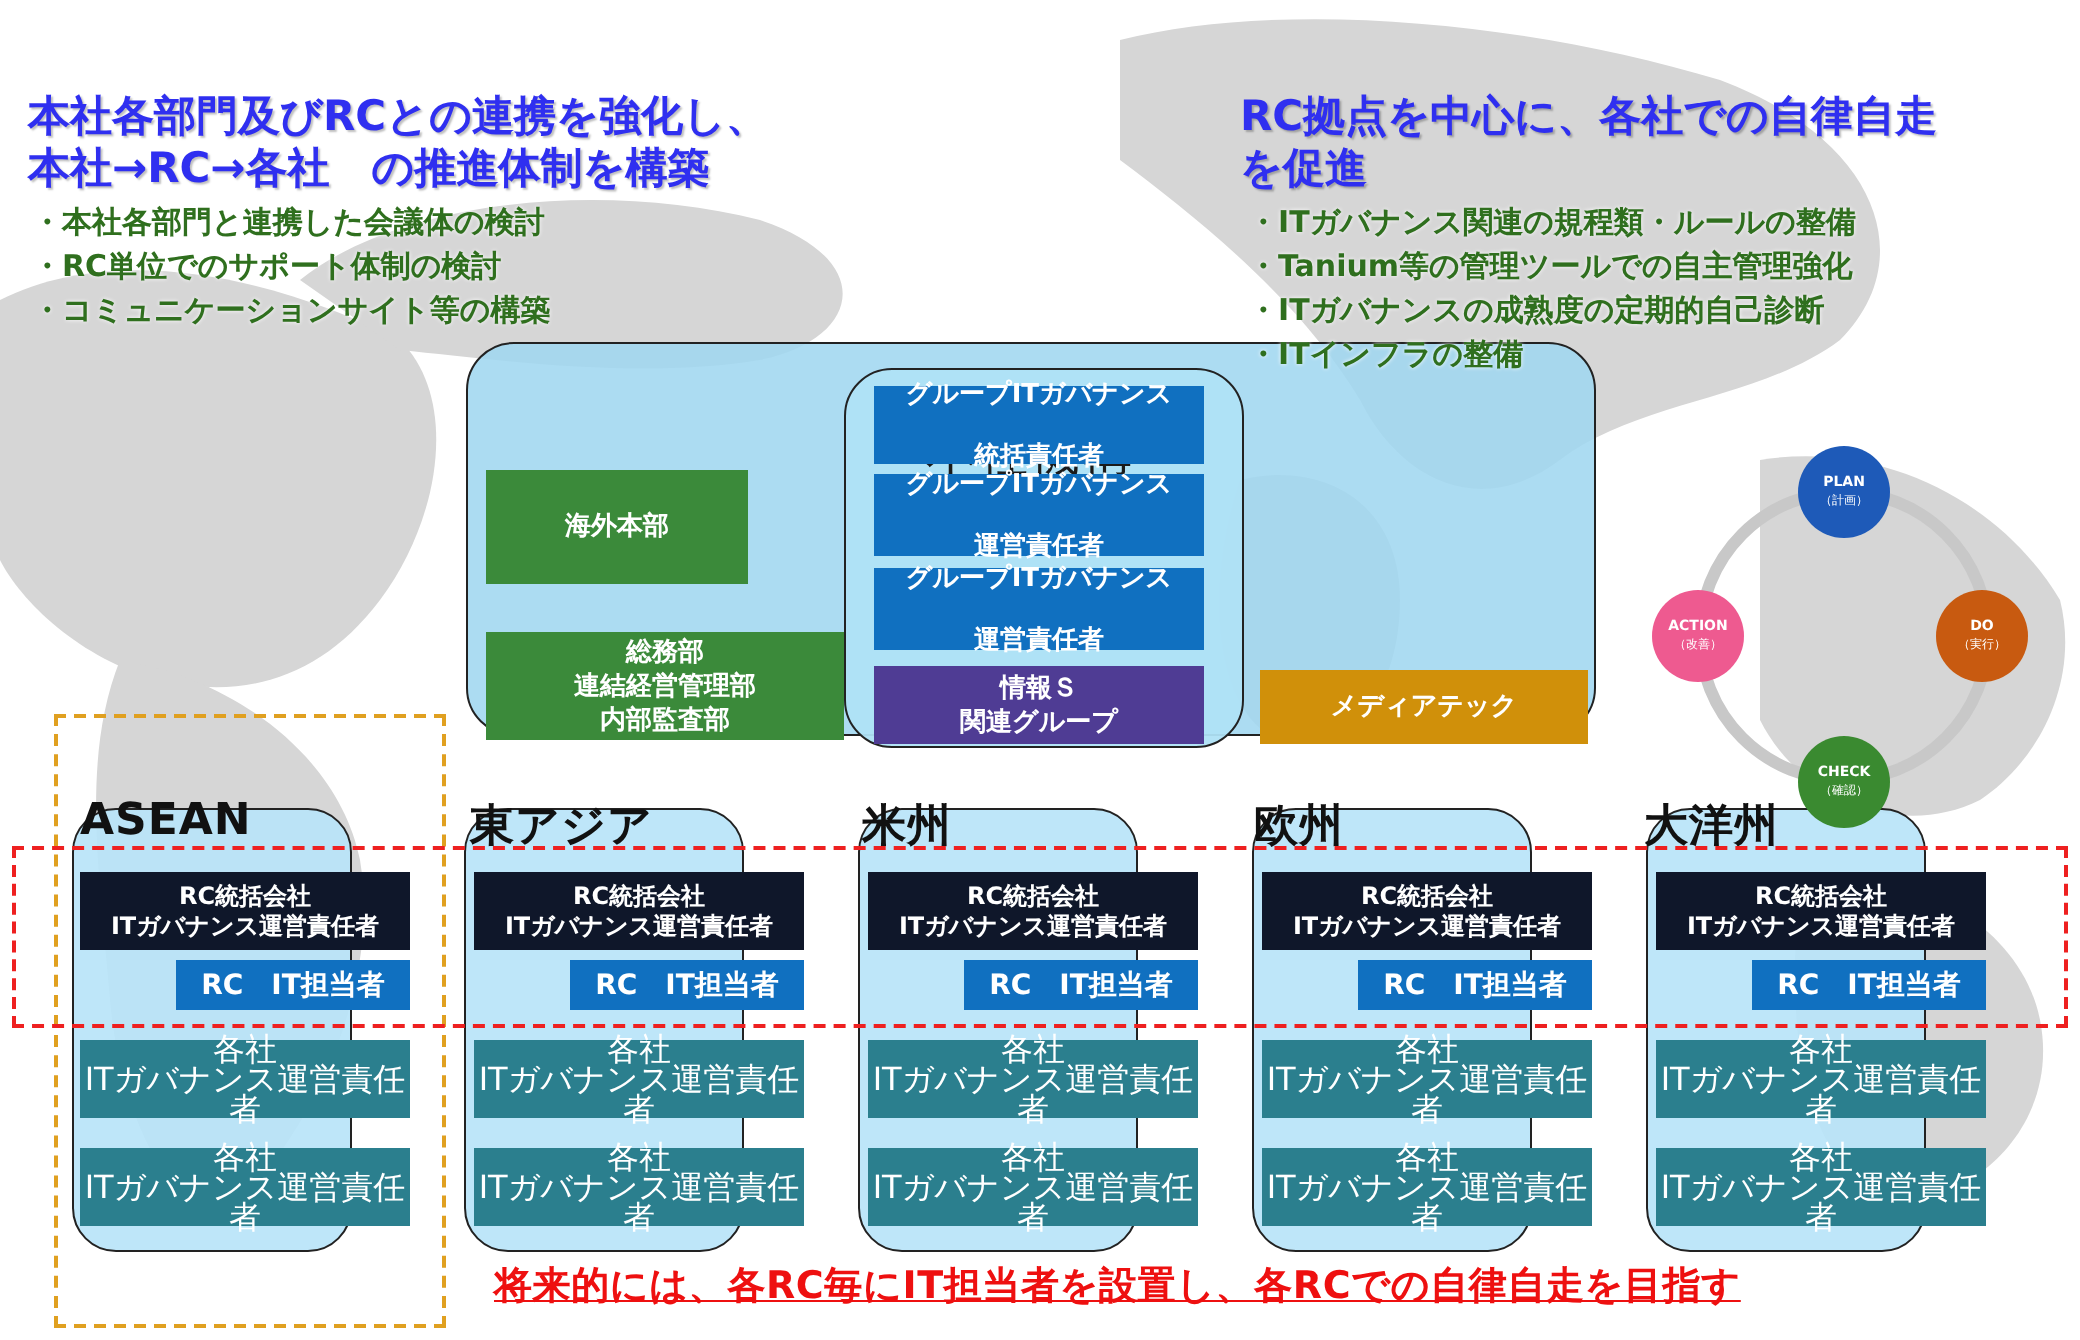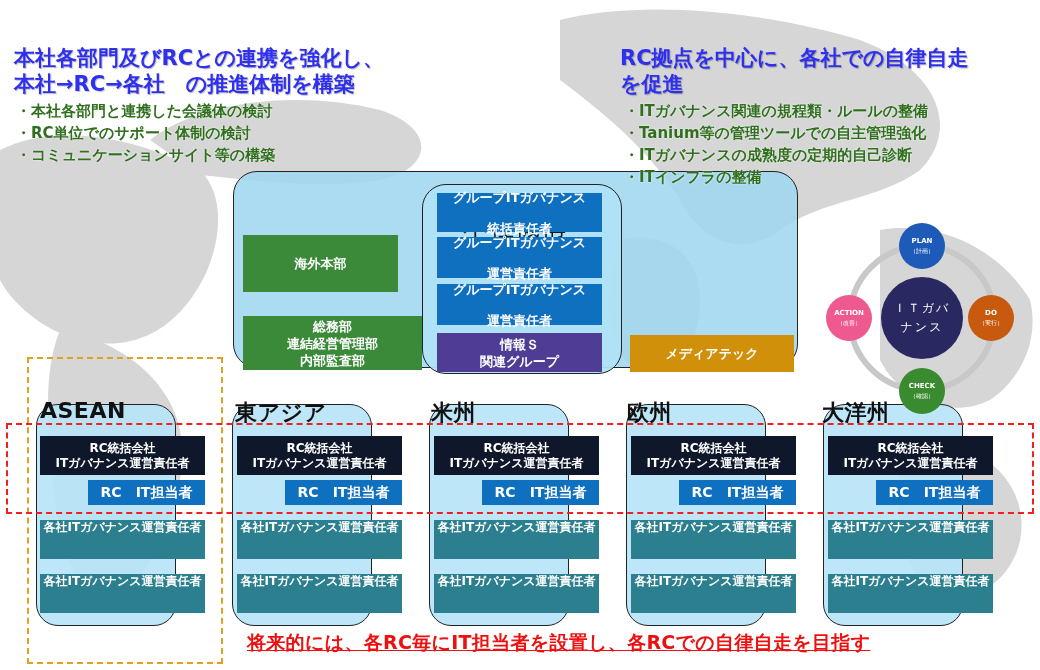--- a/index.html
+++ b/index.html
@@ -19,21 +19,21 @@
   .blk { position: absolute; color: #fff; font-weight: bold; display: flex; flex-direction: column; align-items: center; justify-content: center; text-align: center; font-size: 13px; line-height: 17px; z-index: 5; }
   .green { background: #3b8a3a; }
   .blue { background: #1070c0; gap: 14px; }
   .purple { background: #4f3c94; }
   .gold { background: #d0900a; justify-content: center; }
 
   .region { position: absolute; top: 404px; width: 140px; height: 222px; background: rgba(185,228,248,0.92); border: 1.5px solid #222; border-radius: 22px; z-index: 3; }
   .region-label { position: absolute; top: 398px; font-size: 22px; font-weight: bold; color: #111; z-index: 6; letter-spacing: 0.5px; }
   .rc-head { position: absolute; background: #0f172a; color: #fff; font-weight: bold; font-size: 12px; line-height: 15px; text-align: center; display: flex; flex-direction: column; justify-content: center; z-index: 6; }
   .rc-it { position: absolute; background: #1070c0; color: #fff; font-weight: bold; font-size: 14px; text-align: center; display: flex; align-items: center; justify-content: center; z-index: 6; white-space: pre; }
-  .co { position: absolute; background: #2b7f8e; color: #fff; font-weight: bold; font-size: 12px; line-height: 15px; text-align: center; display: flex; justify-content: center; z-index: 6; }
+  .co { position: absolute; background: #2b7f8e; color: #fff; font-weight: normal; font-size: 16px; line-height: 15px; text-align: center; display: flex; flex-direction: column; justify-content: center; z-index: 6; }
 
   .orange-dash { left: 27px; top: 357px; width: 196px; height: 307px; border: 2.5px dashed #e0a020; z-index: 1; }
   .red-dash { left: 6px; top: 423px; width: 1028px; height: 91px; border: 2.5px dashed #ee2020; z-index: 7; pointer-events: none; }
 
   .bottom-note { left: 247px; top: 630px; color: #ee1010; font-weight: bold; font-size: 19px; text-decoration: underline; white-space: nowrap; z-index: 8; letter-spacing: 0.3px; }
 
   .pdca { left: 818px; top: 218px; width: 210px; height: 190px; z-index: 4; }
   .pdca-circ { position: absolute; border-radius: 50%; color: #fff; font-weight: bold; display: flex; flex-direction: column; align-items: center; justify-content: center; text-align: center; }
   .pdca-sm { width: 46px; height: 46px; font-size: 7px; line-height: 10px; }
   .pdca-sm .sub { font-size: 6px; font-weight: normal; }
@@ -63,21 +63,21 @@
 <div class="abs heading" style="left:620px; top:72px;">を促進</div>
 <div class="abs bullet" style="left:624px; top:101px; z-index:9;">・ITガバナンス関連の規程類・ルールの整備</div>
 <div class="abs bullet" style="left:624px; top:123px; z-index:9;">・Tanium等の管理ツールでの自主管理強化</div>
 <div class="abs bullet" style="left:624px; top:145px; z-index:9;">・ITガバナンスの成熟度の定期的自己診断</div>
 <div class="abs bullet" style="left:624px; top:167px; z-index:9;">・ITインフラの整備</div>
 
 <div class="abs hq-box"></div>
 <div class="abs hq-title">本社機構</div>
 <div class="abs core-box"></div>
 
-<div class="blk green" style="left:243px; top:235px; width:155px; height:57px;">
+<div class="blk green" style="left:243px; top:235px; width:131px; height:57px;">
   <span>海外本部</span>
 </div>
 <div class="blk green" style="left:243px; top:316px; width:179px; height:54px;">
   <span>総務部</span>
   <span>連結経営管理部</span>
   <span>内部監査部</span>
 </div>
 
 <div class="blk blue" style="left:437px; top:193px; width:165px; height:39px;">
   <span>グループITガバナンス</span>
@@ -97,24 +97,20 @@
 </div>
 
 <div class="blk gold" style="left:630px; top:335px; width:164px; height:37px;">
   <span>メディアテック</span>
 </div>
 
 <div class="abs pdca">
   <svg width="210" height="190" style="position:absolute; left:0; top:0;">
     <circle cx="104" cy="100" r="72" fill="none" stroke="#c8c8c8" stroke-width="6"></circle>
   </svg>
-  <div class="pdca-circ" style="left:63px; top:59px; width:82px; height:82px; background:#2a2860; font-size:12px; line-height:19px; font-weight:normal; letter-spacing:2px;">
-    <span>ＩＴガバ</span>
-    <span>ナンス</span>
-  </div>
   <div class="pdca-circ pdca-sm" style="left:81px; top:5px; background:#1e5ab8;">
     <span>PLAN</span>
     <span class="sub">（計画）</span>
   </div>
   <div class="pdca-circ pdca-sm" style="left:150px; top:77px; background:#c85a10;">
     <span>DO</span>
     <span class="sub">（実行）</span>
   </div>
   <div class="pdca-circ pdca-sm" style="left:81px; top:150px; background:#3a8a30;">
     <span>CHECK</span>

